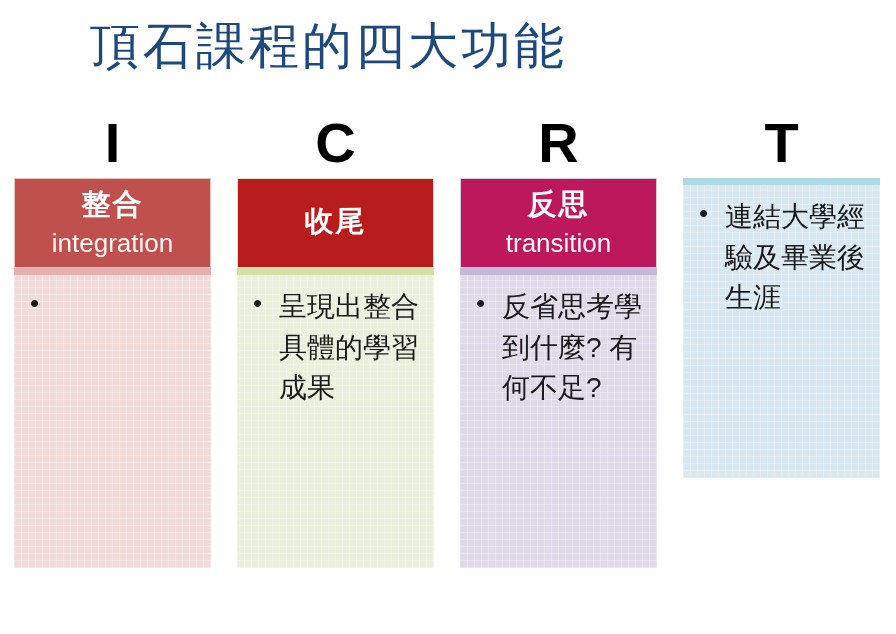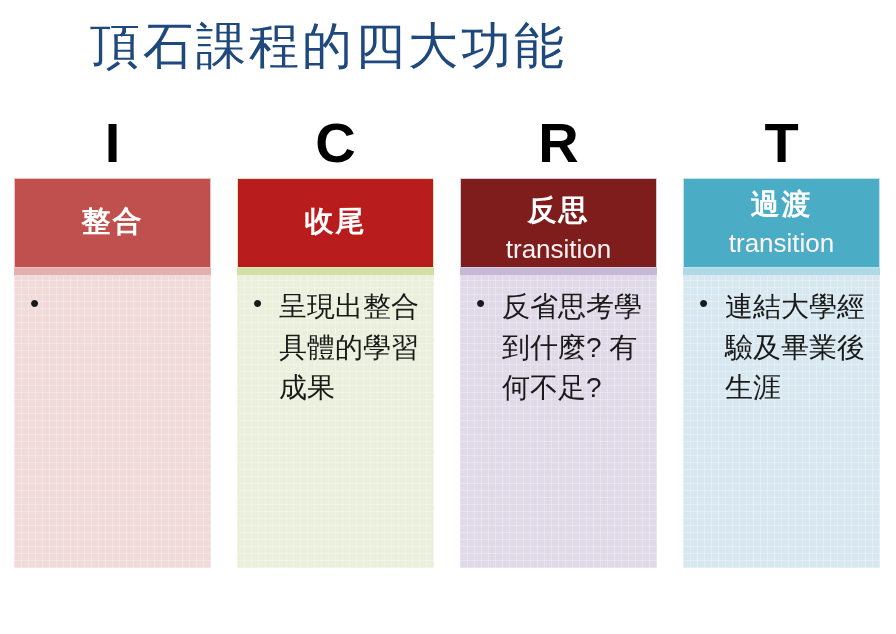--- a/index.html
+++ b/index.html
@@ -90,20 +90,21 @@
 <div class="slide">
 
   <div class="title" style="color: rgb(31, 73, 125);">頂石課程的四大功能</div>
 
   <div class="cols">
 
     <div class="col">
       <div class="letter">I</div>
       <div class="hdr" style="background: rgb(192, 80, 77); border-color: rgb(231, 195, 194);">
         <div class="zh">整合</div>
+        <div class="en">integration</div>
       </div>
       <div class="strip" style="background: rgb(227, 176, 175);"></div>
       <div class="bodybox" style="background-color: rgb(240, 219, 218);">
         <ul>
           <li>
             <span class="dot">•</span>
           </li>
         </ul>
       </div>
     </div>
@@ -119,41 +120,37 @@
           <li>
             <span class="dot">•</span>
             <span>呈現出整合具體的學習成果</span>
           </li>
         </ul>
       </div>
     </div>
 
     <div class="col">
       <div class="letter">R</div>
-      <div class="hdr" style="background: #7f1d1d; border-color: rgb(212, 204, 224); justify-content: flex-end;">
+      <div class="hdr" style="background: #be185d; border-color: rgb(212, 204, 224);">
         <div class="zh">反思</div>
         <div class="en">transition</div>
       </div>
       <div class="strip" style="background: rgb(198, 185, 213);"></div>
       <div class="bodybox" style="background-color: rgb(223, 217, 232);">
         <ul>
           <li>
             <span class="dot">•</span>
             <span>反省思考學到什麼? 有何不足?</span>
           </li>
         </ul>
       </div>
     </div>
 
     <div class="col">
       <div class="letter">T</div>
-      <div class="hdr" style="background: rgb(75, 172, 198); border-color: rgb(197, 226, 236);">
-        <div class="zh">過渡</div>
-        <div class="en">transition</div>
-      </div>
       <div class="strip" style="background: rgb(174, 217, 229);"></div>
       <div class="bodybox" style="background-color: rgb(216, 232, 240);">
         <ul>
           <li>
             <span class="dot">•</span>
             <span>連結大學經驗及畢業後生涯</span>
           </li>
         </ul>
       </div>
     </div>

